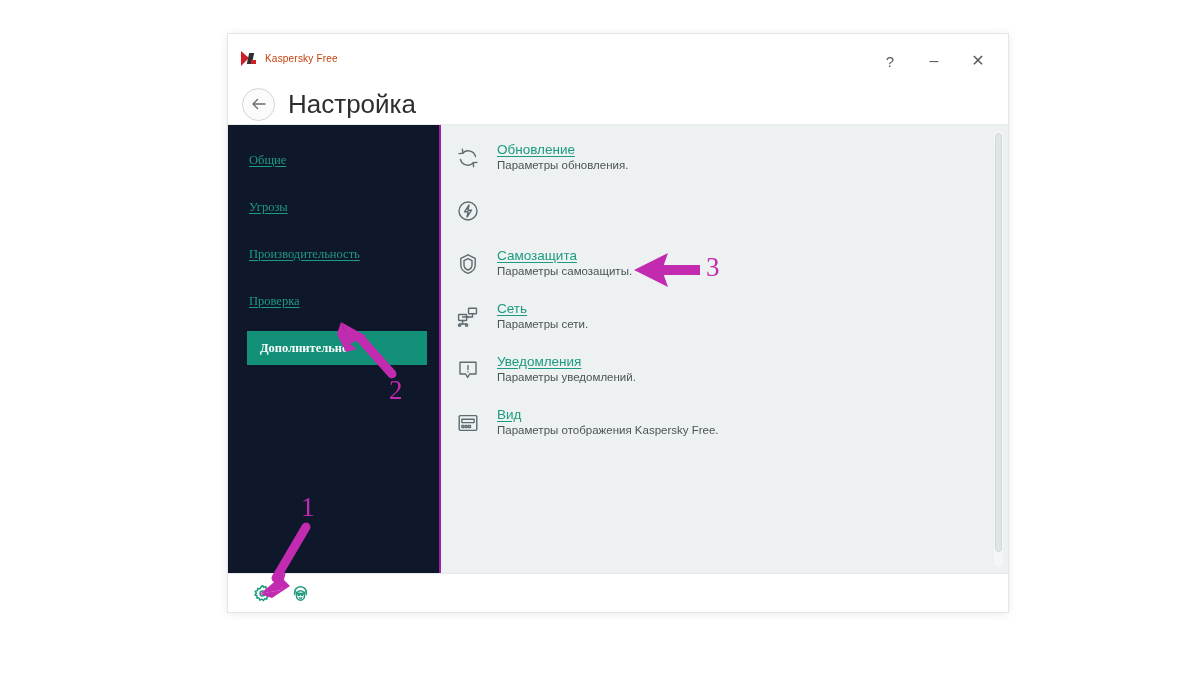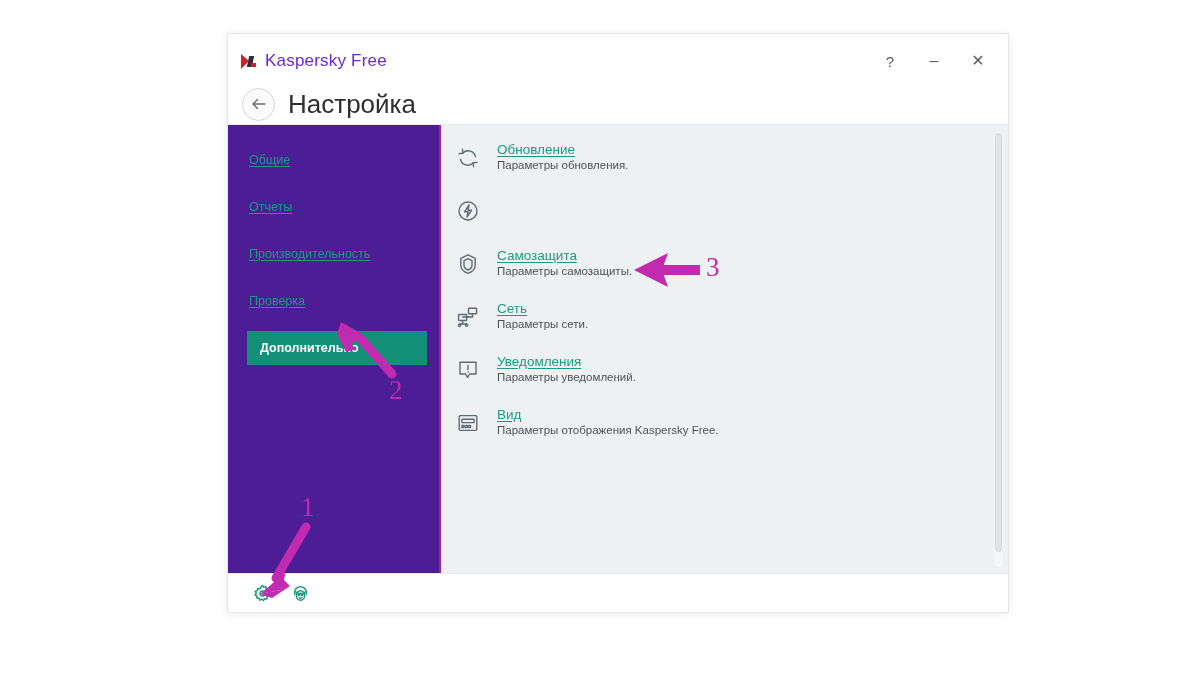--- a/index.html
+++ b/index.html
@@ -63,22 +63,22 @@
     background: #2f2f33;
     transform: skewX(-12deg);
   }
   #brand-logo .k-tick {
     position: absolute;
     left: 10px; top: 9px;
     width: 5px; height: 4px;
     background: #cf2027;
   }
   #brand-name {
-    font-size: 17px;
-    color: #6d28d9;
+    font-size: 10px;
+    color: #c2410c;
     letter-spacing: 0.2px;
     white-space: nowrap;
   }
   #window-controls {
     position: absolute;
     right: 8px;
     top: 12px;
     display: flex;
     align-items: center;
   }
@@ -132,23 +132,24 @@
     flex: 1 1 auto;
     display: flex;
     border-top: 1px solid #e9ebec;
     min-height: 0;
     position: relative;
   }
 
   
   #sidebar {
     flex: 0 0 211px;
-    background: #4c1d95;
+    background: #0f172a;
     padding-top: 18px;
     position: relative;
+    font-family: Liberation Serif, serif;
   }
   .sidebar-item {
     height: 34px;
     display: flex;
     align-items: center;
     padding-left: 21px;
     margin-bottom: 13px;
     cursor: default;
   }
   .sidebar-item .sb-label {
@@ -312,21 +313,21 @@
     <div id="page-title">Настройка</div>
   </div>
 
   <div id="window-body">
 
     <div id="sidebar">
       <div class="sidebar-item">
         <span class="sb-label">Общие</span>
       </div>
       <div class="sidebar-item">
-        <span class="sb-label">Отчеты</span>
+        <span class="sb-label">Угрозы</span>
       </div>
       <div class="sidebar-item">
         <span class="sb-label">Производительность</span>
       </div>
       <div class="sidebar-item">
         <span class="sb-label">Проверка</span>
       </div>
       <div class="sidebar-item active">
         <span class="sb-label">Дополнительно</span>
       </div>

